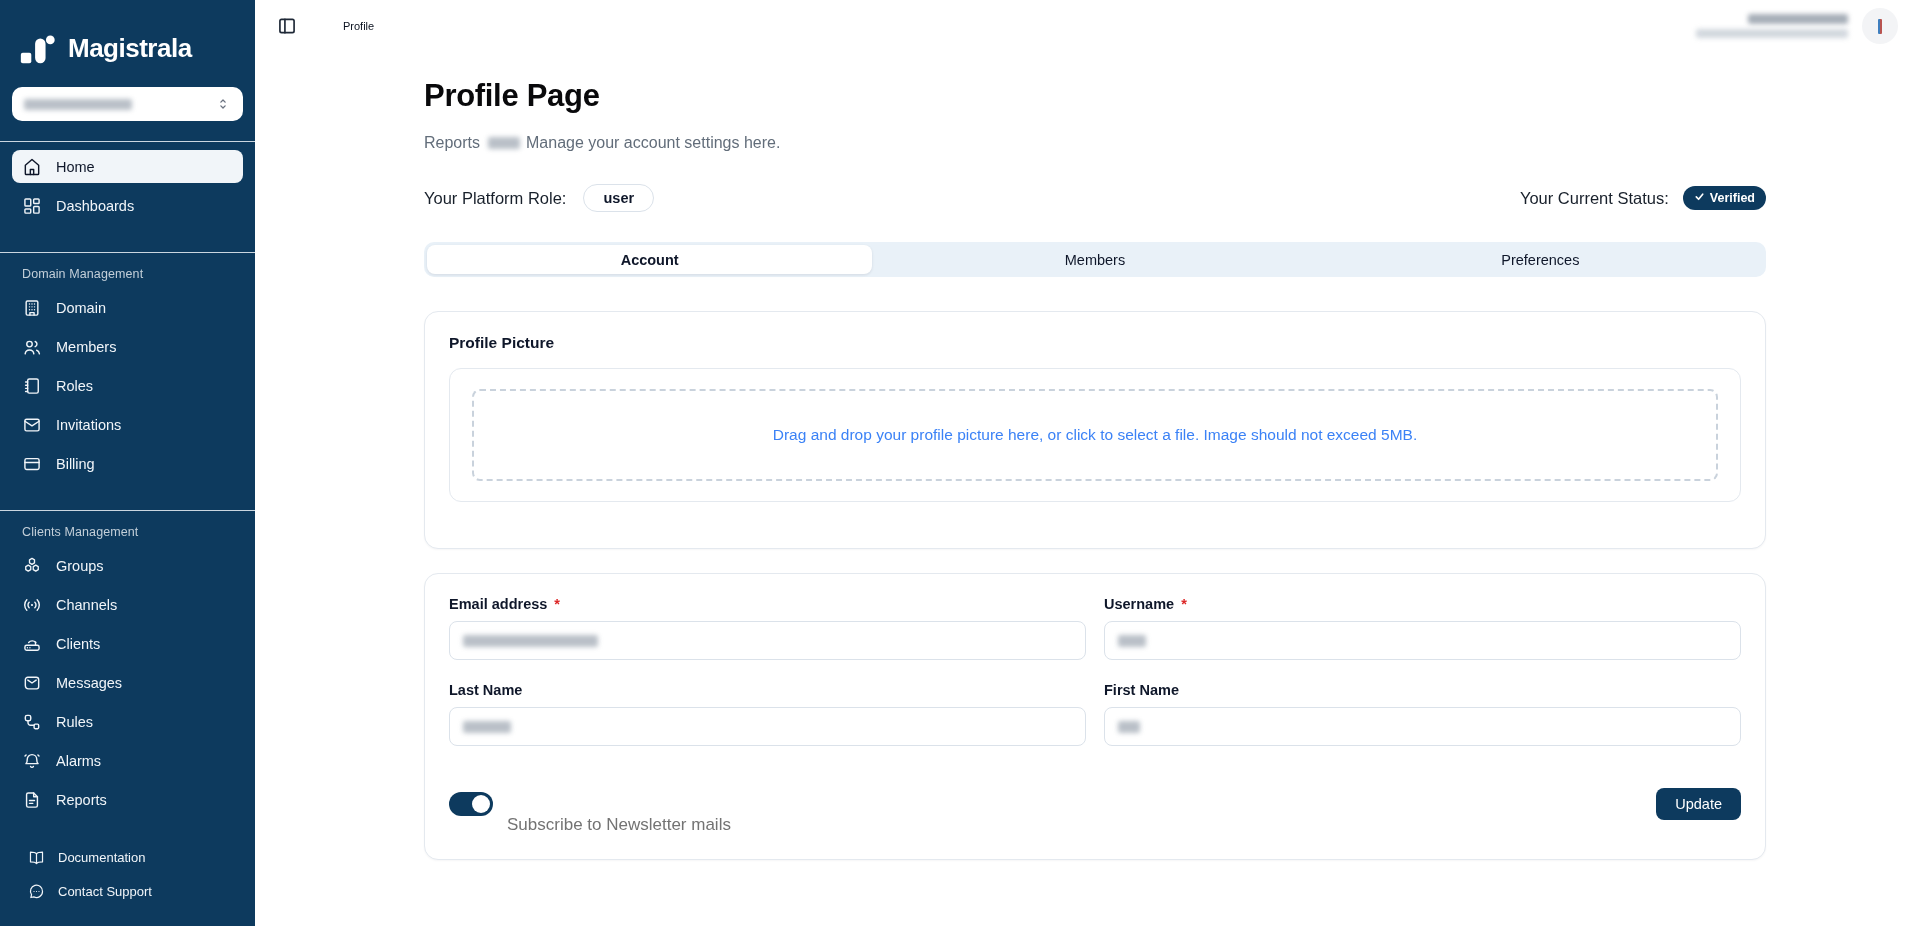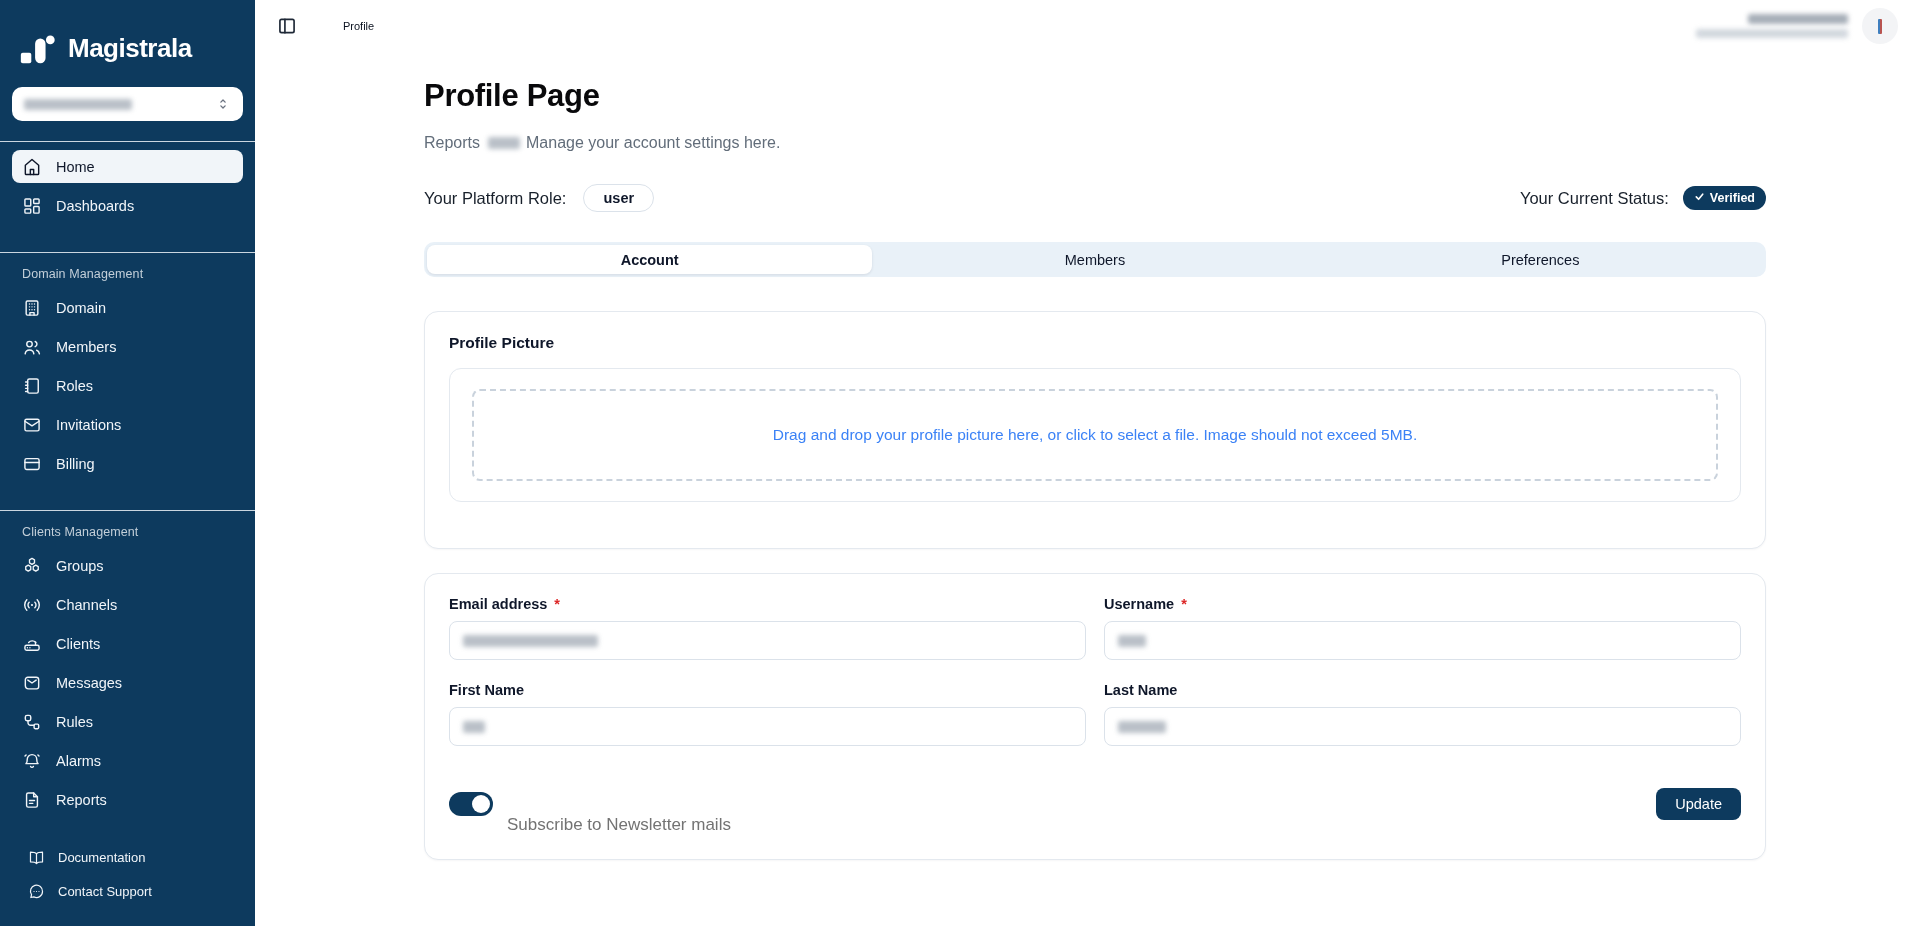--- a/index.html
+++ b/index.html
@@ -358,32 +358,32 @@
           <div class="field-label">
             <span>Username</span>
               <span class="req">*</span>
           </div>
           <div class="input">
             <span class="redact w-user"></span>
           </div>
         </div>
         <div class="field">
           <div class="field-label">
+            <span>Last Name</span>
+          </div>
+          <div class="input">
+            <span class="redact w-last"></span>
+          </div>
+        </div>
+        <div class="field">
+          <div class="field-label">
             <span>First Name</span>
           </div>
           <div class="input">
             <span class="redact w-first"></span>
-          </div>
-        </div>
-        <div class="field">
-          <div class="field-label">
-            <span>Last Name</span>
-          </div>
-          <div class="input">
-            <span class="redact w-last"></span>
           </div>
         </div>
       </div>
 
       <div class="form-footer">
         <div class="newsletter">
           <div class="switch"></div>
           <span class="newsletter-label">Subscribe to Newsletter mails</span>
         </div>
         <button class="update-btn">Update</button>

